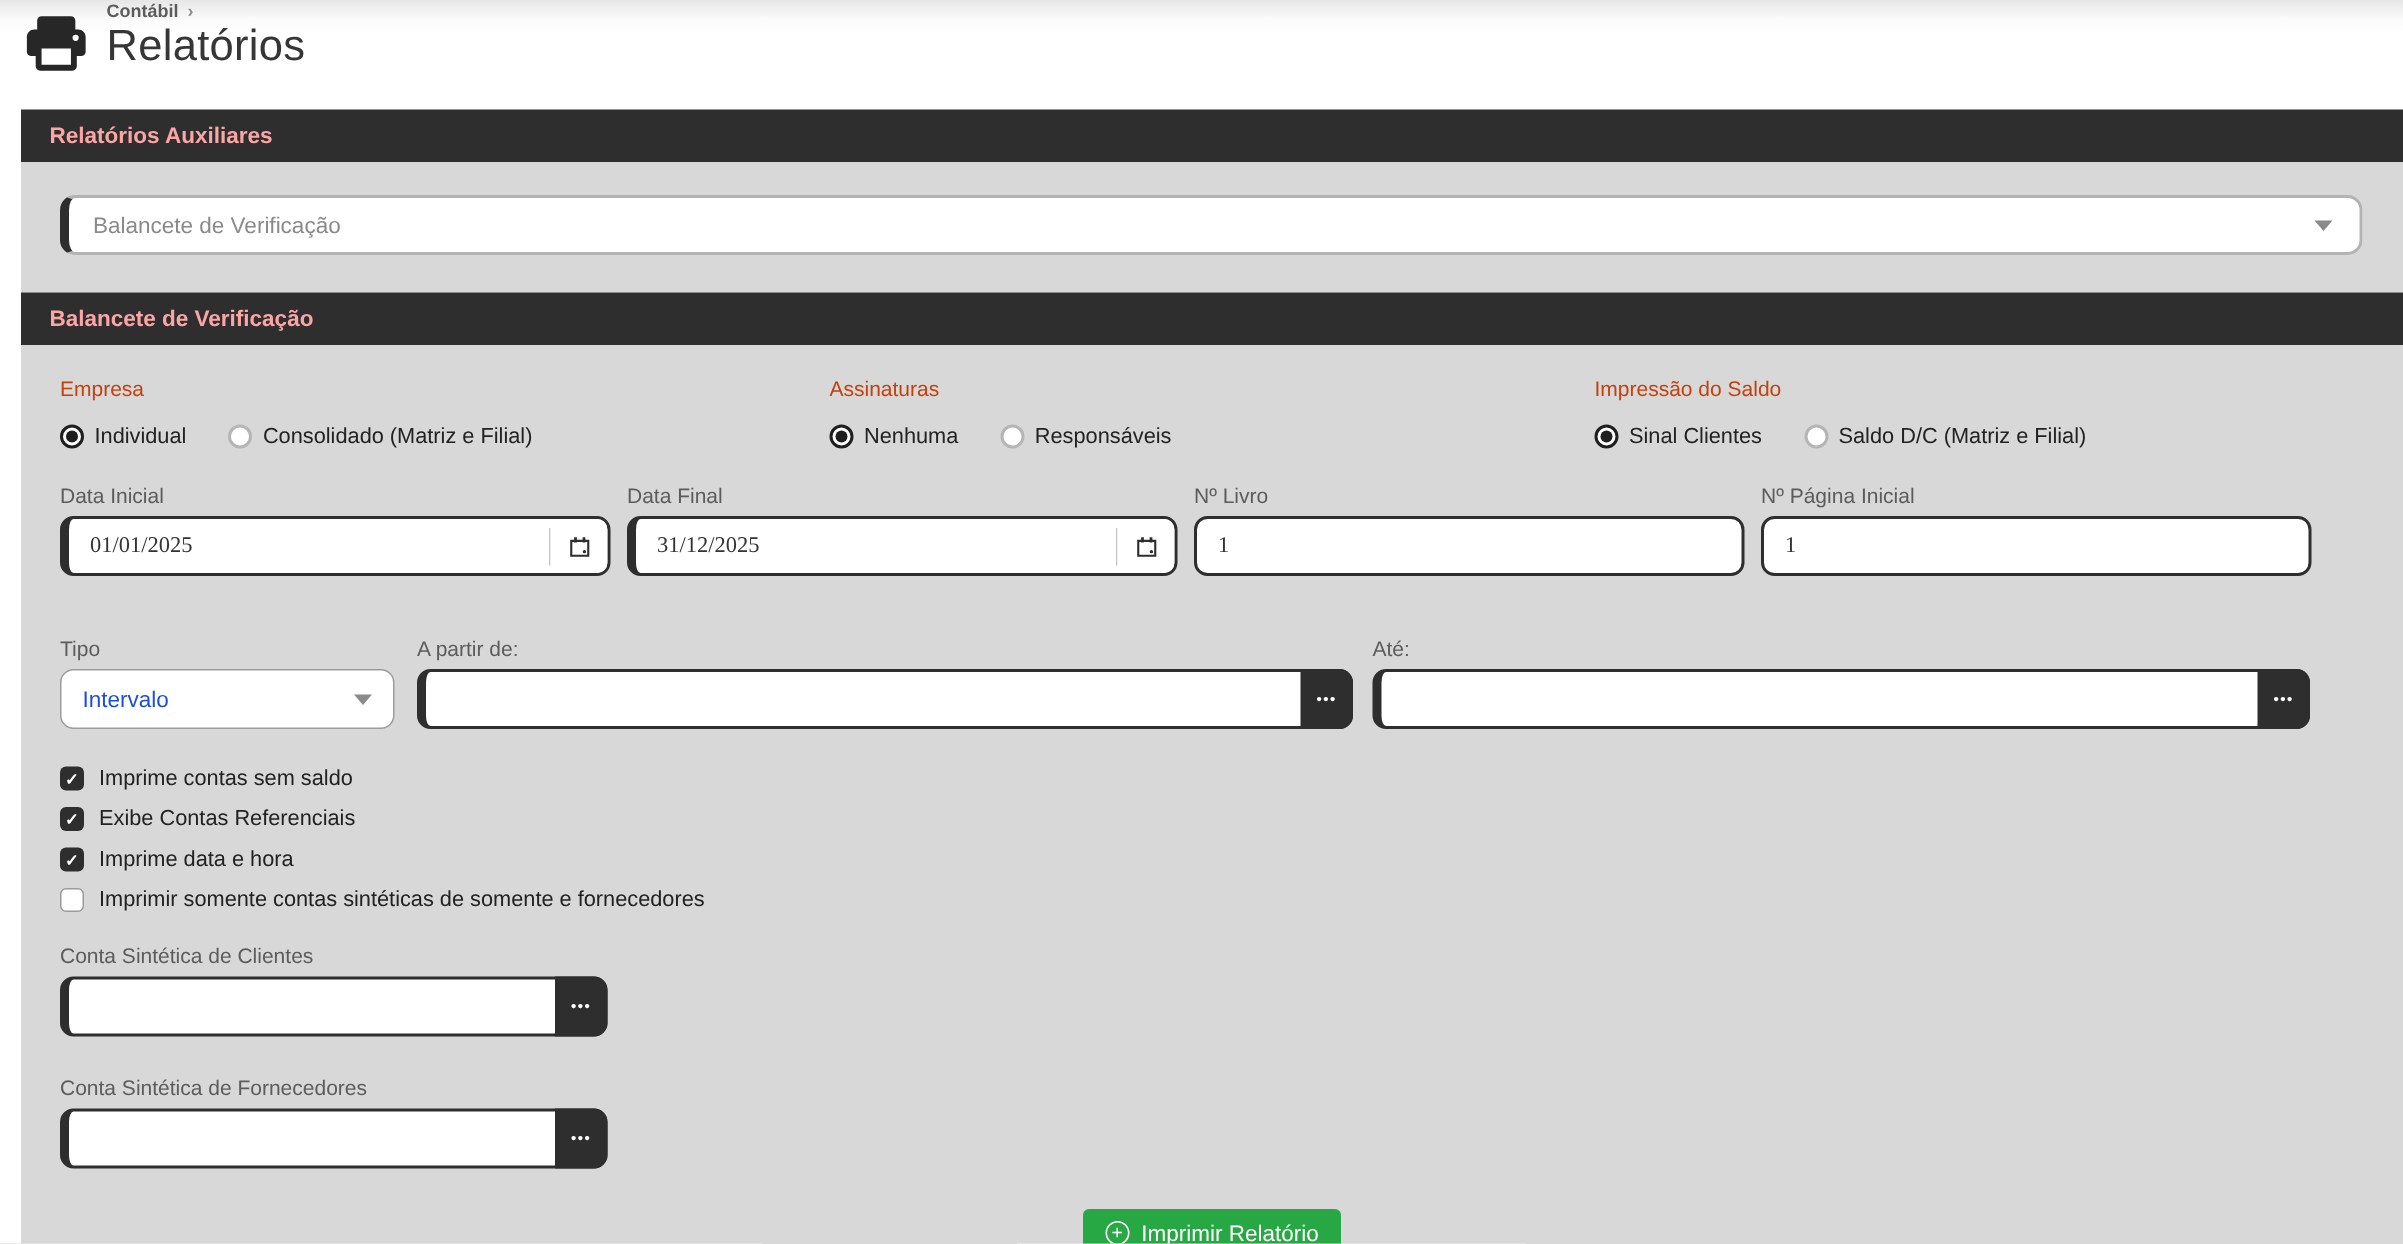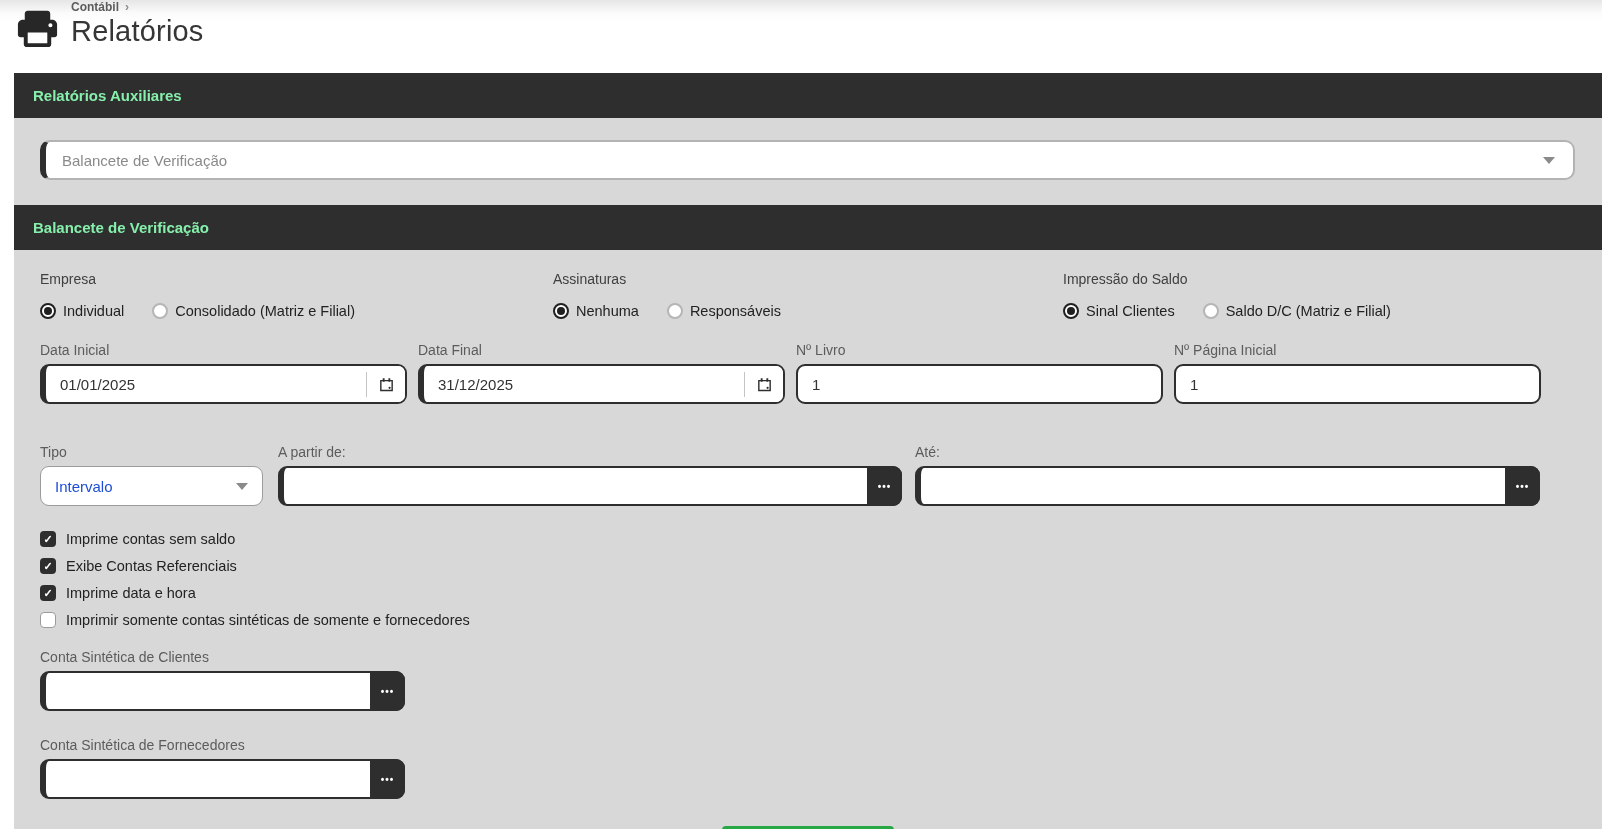--- a/index.html
+++ b/index.html
@@ -20,23 +20,23 @@
   .printer-icon { width: 47px; height: 47px; margin-top: 4px; flex: 0 0 auto; }
   .header-text { margin-left: 10px; }
   .breadcrumb-line { display: flex; align-items: center; }
   .breadcrumb { font-size: 12px; font-weight: bold; color: #5c5c5c; }
   .crumb-sep { font-size: 12px; font-weight: bold; color: #8a8a8a; margin-left: 6px; }
   .page-title { font-size: 29px; color: #363636; margin-top: 1px; letter-spacing: 0.2px; }
 
   
   .panel { margin-left: 14px; }
   .bar {
-    height: 45px;
+    height: 35px;
     background: #2e2e2e;
-    color: #86efac;
+    color: #fca5a5;
     font-size: 15px;
     font-weight: bold;
     display: flex;
     align-items: center;
     padding-left: 19px;
   }
   .section-gray { background: #d8d8d8; padding: 22px 27px 25px 26px; }
 
   
   .report-select {
@@ -61,21 +61,21 @@
 
   
   .form {
     background: #d8d8d8;
     padding: 21px 26px 0 26px;
     min-height: 599px;
   }
   .radio-row { display: flex; }
   .rg1 { width: 513px; }
   .rg2 { width: 510px; }
-  .rg-label { font-size: 14px; color: #404040; }
+  .rg-label { font-size: 14px; color: #c2410c; }
   .rg-opts { display: flex; align-items: flex-start; margin-top: 16px; }
   .opt { display: flex; align-items: center; margin-right: 28px; cursor: pointer; }
   .radio {
     width: 16px; height: 16px; border-radius: 50%;
     background: #fff; margin-right: 7px; position: relative; flex: 0 0 auto;
   }
   .radio.on { border: 2px solid #1f1f1f; }
   .radio.on::after {
     content: ""; position: absolute; left: 2px; top: 2px; right: 2px; bottom: 2px;
     background: #1f1f1f; border-radius: 50%;
@@ -92,21 +92,21 @@
     border: 2px solid #2e2e2e;
     border-radius: 9px;
     display: flex;
     align-items: center;
     overflow: hidden;
   }
   .input-dark.thick { border-left-width: 6px; }
   input.txt {
     border: none; outline: none; flex: 1; height: 100%;
     padding: 0 14px; font-size: 15px; color: #333;
-    background: transparent; font-family: Liberation Sans, sans-serif; min-width: 0;
+    background: transparent; font-family: Liberation Serif, serif; min-width: 0;
   }
   .v-divider { width: 1px; height: 25px; background: #c4c4c4; }
   .cal-btn { width: 38px; height: 100%; display: flex; align-items: center; justify-content: center; cursor: pointer; background: #fff; border: none; }
 
   .row3 { display: flex; margin-top: 40px; }
   .tipo-block { width: 223px; margin-right: 15px; }
   .apartir-block { width: 624px; margin-right: 13px; }
   .ate-block { width: 625px; }
   .select-light {
     height: 40px; background: #fff;

